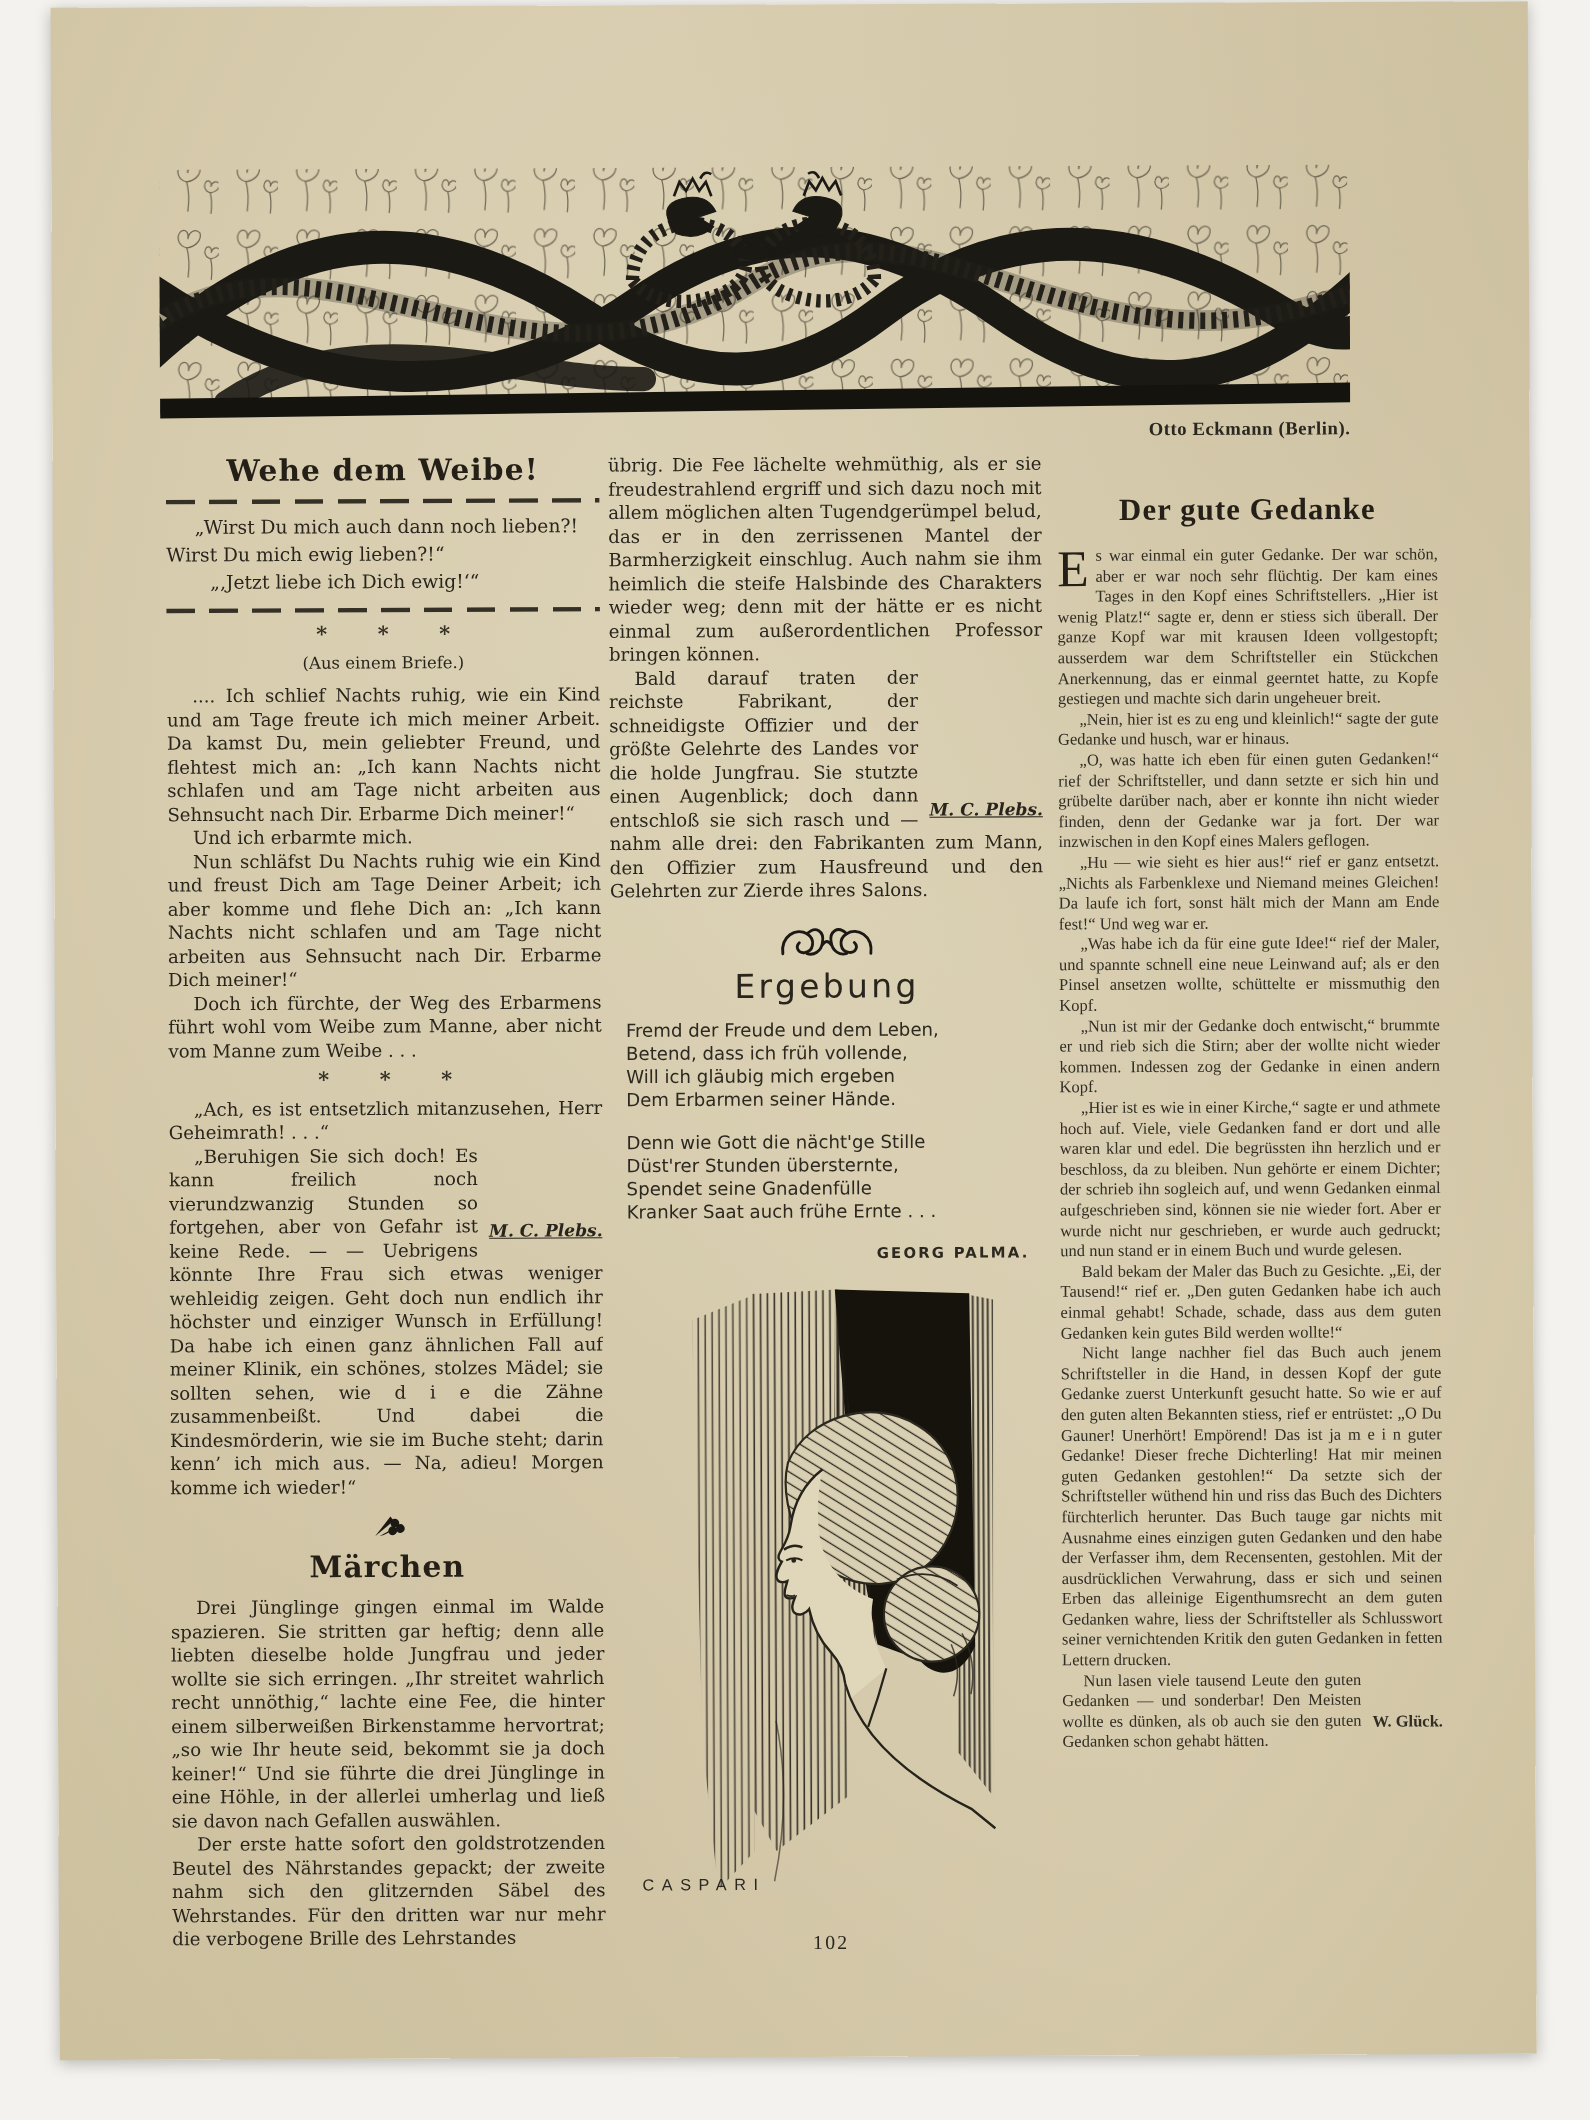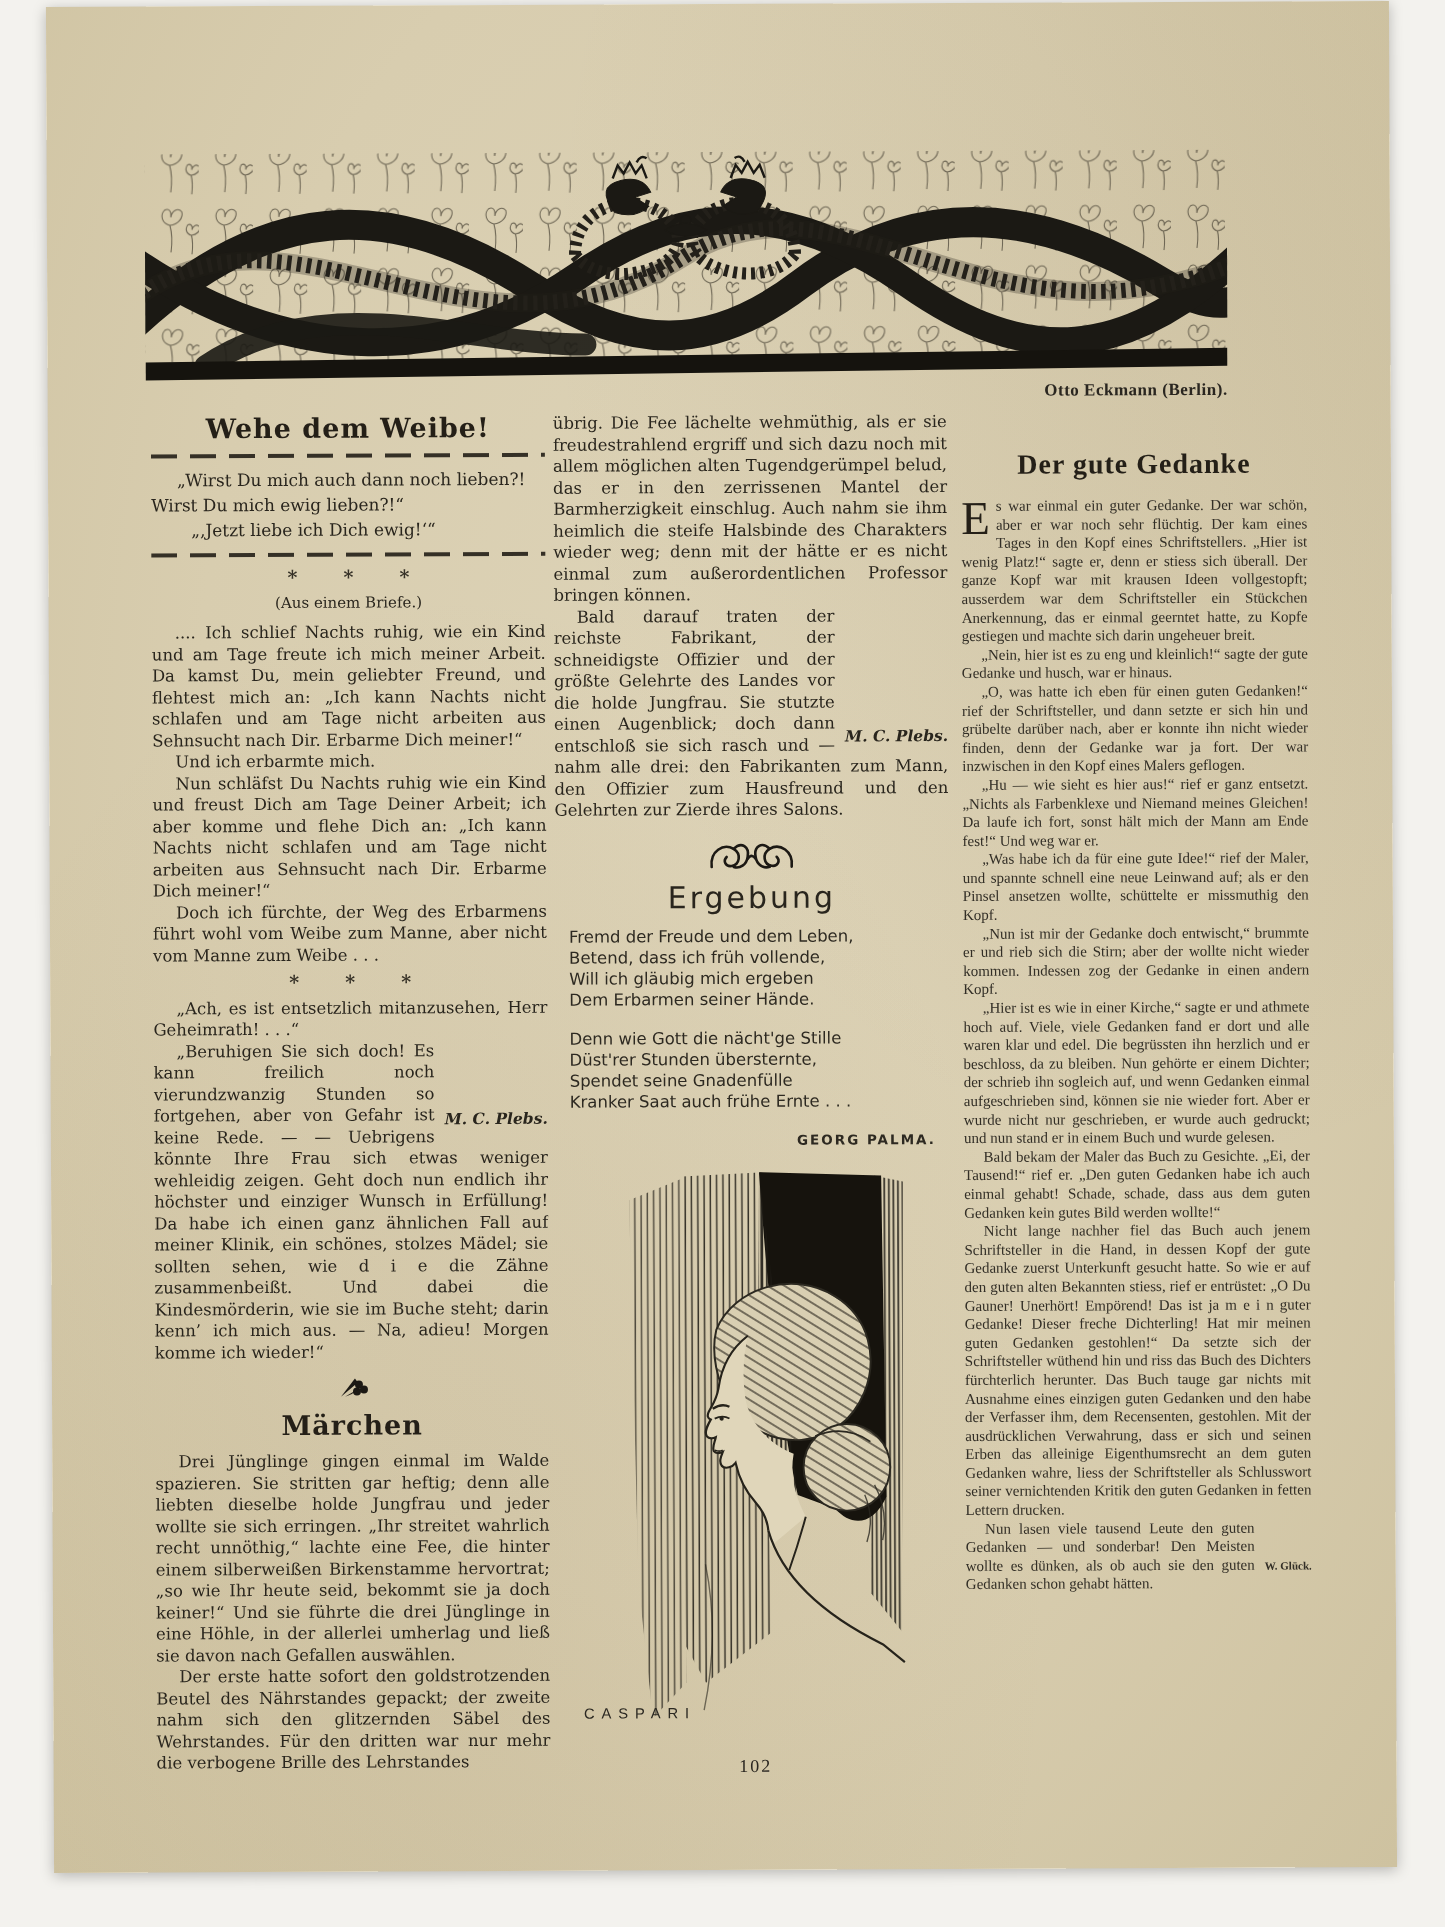--- a/index.html
+++ b/index.html
@@ -37,21 +37,21 @@
   .fraktur p{margin:0;text-indent:1.4em;}
   .title-blackletter{
     font-family:"DejaVu Serif",serif;font-weight:bold;font-size:27px;line-height:30px;
     text-align:center;letter-spacing:1px;margin:0 0 10px 0;color:#241f17;
   }
   .dash-rule{height:4px;margin:10px 0 10px 0;
     background:repeating-linear-gradient(90deg,#353026 0 26px,transparent 26px 39px);}
   .asterisks{text-align:center;font-size:19px;letter-spacing:46px;text-indent:46px;
     margin:6px 0 4px 0;color:#353026;font-weight:bold;}
   .source-note{text-align:center;font-size:15px;margin:2px 0 8px 0;}
-  .sig-fraktur{float:right;font-weight:bold;font-style:italic;font-size:15.5px;padding-left:10px;}
+  .sig-fraktur{float:right;font-weight:bold;font-style:italic;font-size:15.5px;padding-left:10px;text-decoration:underline;}
   .mini-orn{display:block;margin:12px auto 6px auto;}
   .maerchen-title{margin-top:10px;}
 
   
   .flourish{display:block;margin:16px auto 10px auto;}
   .poem-title{
     font-family:"DejaVu Sans",sans-serif;font-size:30px;font-weight:normal;
     letter-spacing:3px;text-align:center;margin:4px 0 18px 0;color:#29251d;
   }
   .poem{font-family:"DejaVu Sans",sans-serif;font-size:16.5px;line-height:21px;
@@ -73,21 +73,21 @@
   .antiqua p{margin:0;text-indent:1.3em;}
   .antiqua p.no-indent{text-indent:0;}
   .title-antiqua{
     font-family:"Liberation Serif",serif;font-weight:bold;font-size:28px;line-height:32px;
     text-align:center;letter-spacing:1px;margin:0 0 16px 0;color:#241f17;
   }
   .dropcap{
     float:left;font-family:"Liberation Serif",serif;font-size:47px;line-height:38px;
     padding:2px 6px 0 0;color:#241f17;
   }
-  .sig-antiqua{float:right;font-weight:bold;font-size:11px;padding-left:10px;}
+  .sig-antiqua{float:right;font-weight:bold;font-size:15px;padding-left:10px;}
 </style>
 </head>
 <body>
 
 <div class="page">
 
   <div class="ornament-box">
     <svg viewBox="0 0 1082 246" preserveAspectRatio="none">
       <defs>
         <pattern id="fl" width="54" height="60" patternUnits="userSpaceOnUse">

